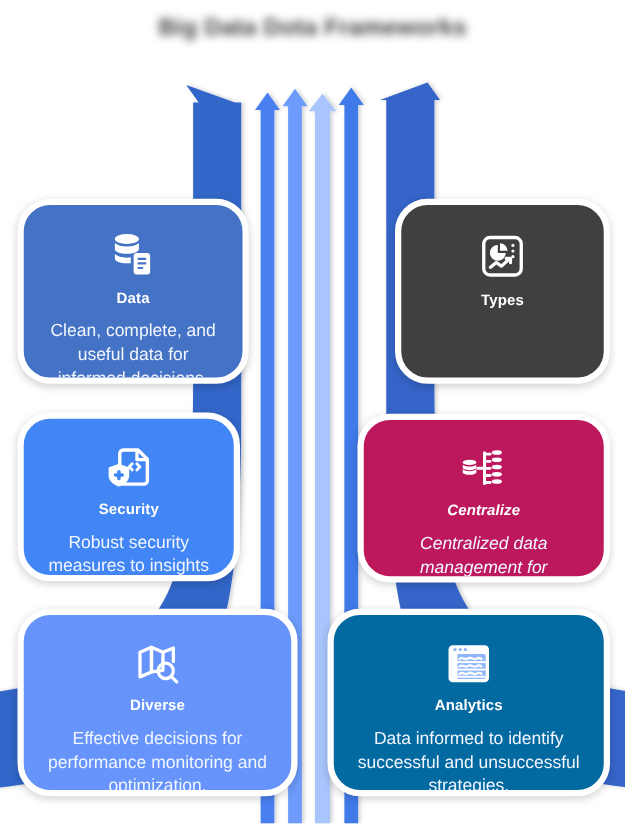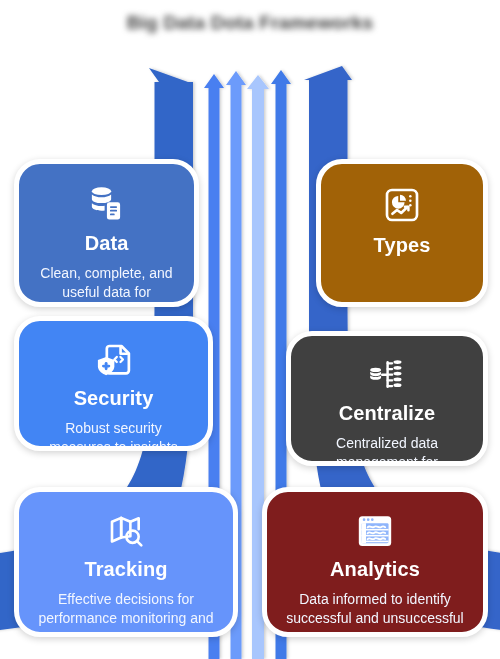--- a/index.html
+++ b/index.html
@@ -77,21 +77,21 @@
     width: 46px;
     height: 46px;
     display: flex;
     align-items: center;
     justify-content: center;
     margin-bottom: 6px;
   }
   .card-icon svg { display: block; }
 
   .card-title {
-    font-size: 20px;
+    font-size: 12px;
     font-weight: bold;
     color: #ffffff;
     text-align: left;
     line-height: 1.15;
     margin-bottom: 9px;
     letter-spacing: 0.1px;
   }
 
   .card-desc {
     font-size: 14px;
@@ -100,21 +100,21 @@
     text-align: center;
     line-height: 1.38;
     max-width: 94%;
   }
 
   
   #card-data      { left: 14px;  top: 159px; width: 185px; height: 148px; }
   #card-types     { left: 316px; top: 159px; width: 172px; height: 148px; }
 
   
-  #card-security  { left: 14px;  top: 316px; width: 199px; height: 135px; }
+  #card-security  { left: 14px;  top: 330px; width: 178px; height: 135px; }
   #card-centralize{ left: 286px; top: 331px; width: 202px; height: 135px; }
 
   
   #card-tracking  { left: 14px;  top: 487px; width: 224px; height: 150px; }
   #card-analytics { left: 262px; top: 487px; width: 226px; height: 150px; }
 
   #card-tracking .card-desc,
   #card-analytics .card-desc { max-width: 98%; }
 </style>
 </head>
@@ -177,21 +177,21 @@
                    h-9.2 a2.6 2.6 0 0 1 -2.6-2.6 v-13.6 a2.6 2.6 0 0 1 2.6-2.6 z"></path>
           <rect x="27.2" y="26.4" width="7.8" height="1.9" rx=".95" fill="#4472c4"></rect>
           <rect x="27.2" y="30.4" width="7.8" height="1.9" rx=".95" fill="#4472c4"></rect>
           <rect x="27.2" y="34.4" width="5.2" height="1.9" rx=".95" fill="#4472c4"></rect>
         </svg>
       </div>
       <div class="card-title">Data</div>
       <div class="card-desc">Clean, complete, and useful data for informed decisions.</div>
     </div>
 
-    <div class="card" id="card-types" style="background:#a16207;">
+    <div class="card" id="card-types" style="background:#404040;">
       <div class="card-icon">
         <svg viewBox="0 0 48 48" width="40" height="40" fill="none">
           <rect x="6" y="6" width="36" height="36" rx="6" stroke="#ffffff" stroke-width="3.2"></rect>
           <path d="M19.5 13.2 a7.6 7.6 0 1 0 7.6 7.6 h-7.6 z" fill="#ffffff"></path>
           <path d="M21.6 11.6 v7.2 h7.2 a7.3 7.3 0 0 0 -7.2 -7.2 z" fill="#ffffff"></path>
           <circle cx="34" cy="13.6" r="1.5" fill="#ffffff"></circle>
           <circle cx="34" cy="19.0" r="1.5" fill="#ffffff"></circle>
           <circle cx="34" cy="24.4" r="1.5" fill="#ffffff"></circle>
           <path d="M12.5 34.5 L18 30 L23 33.5 L30.5 26.5" stroke="#ffffff" stroke-width="3.2" stroke-linecap="round" stroke-linejoin="round"></path>
           <path d="M27.5 26 h4.2 v4.2" stroke="#ffffff" stroke-width="3" stroke-linecap="round" stroke-linejoin="round"></path>
@@ -211,21 +211,21 @@
           <path d="M15 20.6 L24.4 24 V31.2 c0 5.6 -5.2 8.6 -9.4 10.2
                    c-4.2 -1.6 -9.4 -4.6 -9.4 -10.2 V24 z" fill="#ffffff"></path>
           <rect x="13.4" y="26.2" width="3.2" height="9.4" rx="1.6" fill="#4285f4"></rect>
           <rect x="10.3" y="29.3" width="9.4" height="3.2" rx="1.6" fill="#4285f4"></rect>
         </svg>
       </div>
       <div class="card-title">Security</div>
       <div class="card-desc">Robust security measures to insights sensitive data.</div>
     </div>
 
-    <div class="card" id="card-centralize" style="background:#404040;">
+    <div class="card" id="card-centralize" style="background:#be185d;font-style:italic;">
       <div class="card-icon">
         <svg viewBox="0 0 48 48" width="42" height="42">
 
           <g fill="#ffffff">
             <ellipse cx="11" cy="18.2" rx="6.2" ry="2.4"></ellipse>
             <path d="M4.8 20.3 v2.6 c0 1.3 2.8 2.4 6.2 2.4 s6.2-1.1 6.2-2.4 v-2.6
                      c-1.3 1.1 -3.7 1.7 -6.2 1.7 s-4.9-.6 -6.2-1.7 z"></path>
             <path d="M4.8 24.5 v2.6 c0 1.3 2.8 2.4 6.2 2.4 s6.2-1.1 6.2-2.4 v-2.6
                      c-1.3 1.1 -3.7 1.7 -6.2 1.7 s-4.9-.6 -6.2-1.7 z"></path>
           </g>
@@ -249,25 +249,25 @@
     <div class="card" id="card-tracking" style="background:#6694fb;">
       <div class="card-icon">
         <svg viewBox="0 0 48 48" width="42" height="42" fill="none" stroke="#ffffff" stroke-width="3" stroke-linejoin="round" stroke-linecap="round">
           <path d="M8 13.5 L18.5 9 V31.5 L8 36 Z"></path>
           <path d="M18.5 9 L29 13.5 V30 L18.5 31.5 Z"></path>
           <path d="M29 13.5 L38.5 9.5 V22"></path>
           <circle cx="31.5" cy="30.5" r="7"></circle>
           <path d="M36.6 35.6 L41.5 40.5"></path>
         </svg>
       </div>
-      <div class="card-title">Tracking</div>
+      <div class="card-title">Diverse</div>
       <div class="card-desc">Effective decisions for performance monitoring and optimization.</div>
     </div>
 
-    <div class="card" id="card-analytics" style="background:#7f1d1d;">
+    <div class="card" id="card-analytics" style="background:#0369a1;">
       <div class="card-icon">
         <svg viewBox="0 0 48 48" width="42" height="42">
           <rect x="5.5" y="7" width="37" height="34" rx="4" fill="#ffffff"></rect>
           <rect x="8.5" y="15" width="31" height="23" rx="1.6" fill="#8fb5fb"></rect>
           <circle cx="11.5" cy="11" r="1.5" fill="#8fb5fb"></circle>
           <circle cx="16.2" cy="11" r="1.5" fill="#8fb5fb"></circle>
           <circle cx="20.9" cy="11" r="1.5" fill="#8fb5fb"></circle>
           <rect x="8.5" y="15" width="5.2" height="23" fill="#ffffff"></rect>
           <rect x="8.5" y="21.6" width="31" height="1.8" fill="#ffffff"></rect>
           <rect x="8.5" y="28.4" width="31" height="1.8" fill="#ffffff"></rect>

